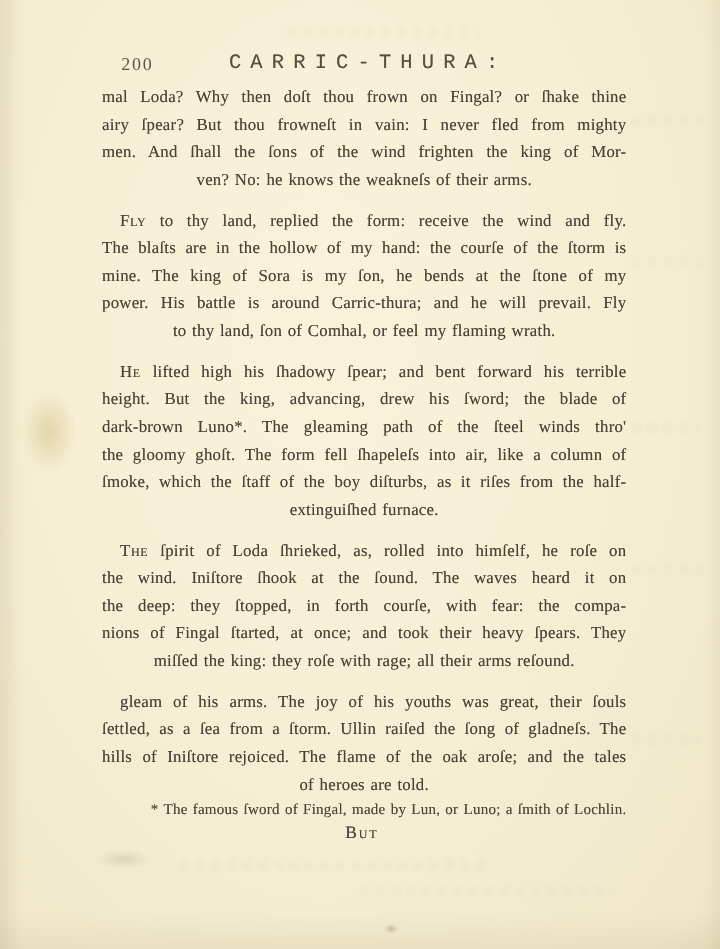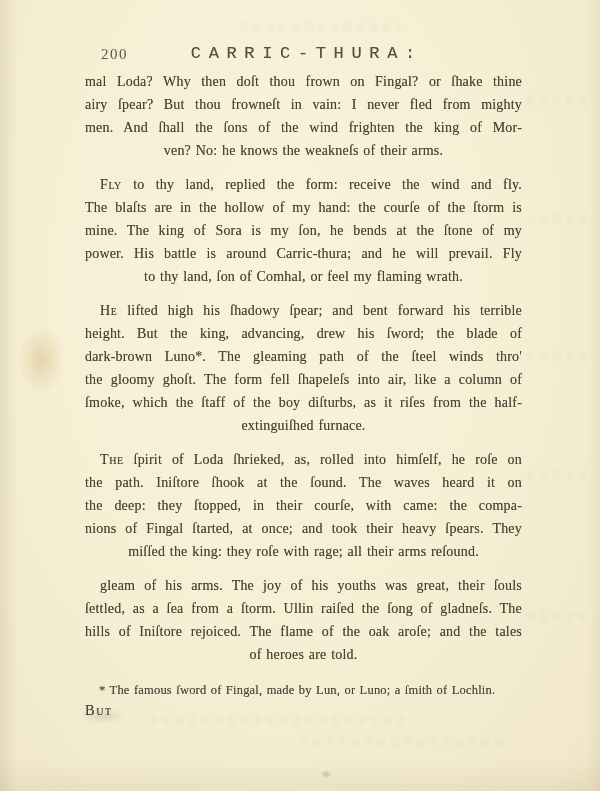--- a/index.html
+++ b/index.html
@@ -69,25 +69,26 @@
     letter-spacing: 0.2px; word-spacing: 1px;
     text-shadow: 0 0 0.5px rgba(73,65,53,.55);
   }
   .para + .para { margin-top: 11px; }
   .line { text-align: center; white-space: normal; }
   .line.fill { text-align: justify; text-align-last: justify; }
   .para.indent .line:first-child { text-indent: 15px; }
   .lead { font-variant: small-caps; letter-spacing: 0.6px; }
 
   .footnote {
-    margin-top: 16px; padding-left: 14px;
+    margin-top: 0; padding-left: 14px;
     font-size: 12.5px; line-height: 16px;
     color: #4d4539;
+    text-align: right;
   }
-  .catchword-row { margin-top: 1px; text-align: left; padding-right: 4px; }
+  .catchword-row { margin-top: 1px; text-align: center; padding-right: 4px; }
   .catchword {
     font-variant: small-caps; font-size: 14.5px; letter-spacing: 1.5px;
     color: #494135;
   }
 </style>
 </head>
 <body>
 
 <div class="paper"></div>
 <div class="stain stain-1"></div>
@@ -125,22 +126,22 @@
     <div class="para indent">
       <div class="line fill"><span class="lead">He</span> lifted high his ſhadowy ſpear; and bent forward his terrible</div>
       <div class="line fill">height. But the king, advancing, drew his ſword; the blade of</div>
       <div class="line fill">dark-brown Luno*. The gleaming path of the ſteel winds thro'</div>
       <div class="line fill">the gloomy ghoſt. The form fell ſhapeleſs into air, like a column of</div>
       <div class="line fill">ſmoke, which the ſtaff of the boy diſturbs, as it riſes from the half-</div>
       <div class="line">extinguiſhed furnace.</div>
     </div>
     <div class="para indent">
       <div class="line fill"><span class="lead">The</span> ſpirit of Loda ſhrieked, as, rolled into himſelf, he roſe on</div>
-      <div class="line fill">the path. Iniſtore ſhook at the ſound. The waves heard it on</div>
-      <div class="line fill">the deep: they ſtopped, in their courſe, with came: the compa-</div>
+      <div class="line fill">the wind. Iniſtore ſhook at the ſound. The waves heard it on</div>
+      <div class="line fill">the deep: they ſtopped, in forth courſe, with fear: the compa-</div>
       <div class="line fill">nions of Fingal ſtarted, at once; and took their heavy ſpears. They</div>
       <div class="line">miſſed the king: they roſe with rage; all their arms reſound.</div>
     </div>
     <div class="para indent">
       <div class="line fill">gleam of his arms. The joy of his youths was great, their ſouls</div>
       <div class="line fill">ſettled, as a ſea from a ſtorm. Ullin raiſed the ſong of gladneſs. The</div>
       <div class="line fill">hills of Iniſtore rejoiced. The flame of the oak aroſe; and the tales</div>
       <div class="line">of heroes are told.</div>
     </div>
     <div class="footnote">* The famous ſword of Fingal, made by Lun, or Luno; a ſmith of Lochlin.</div>

